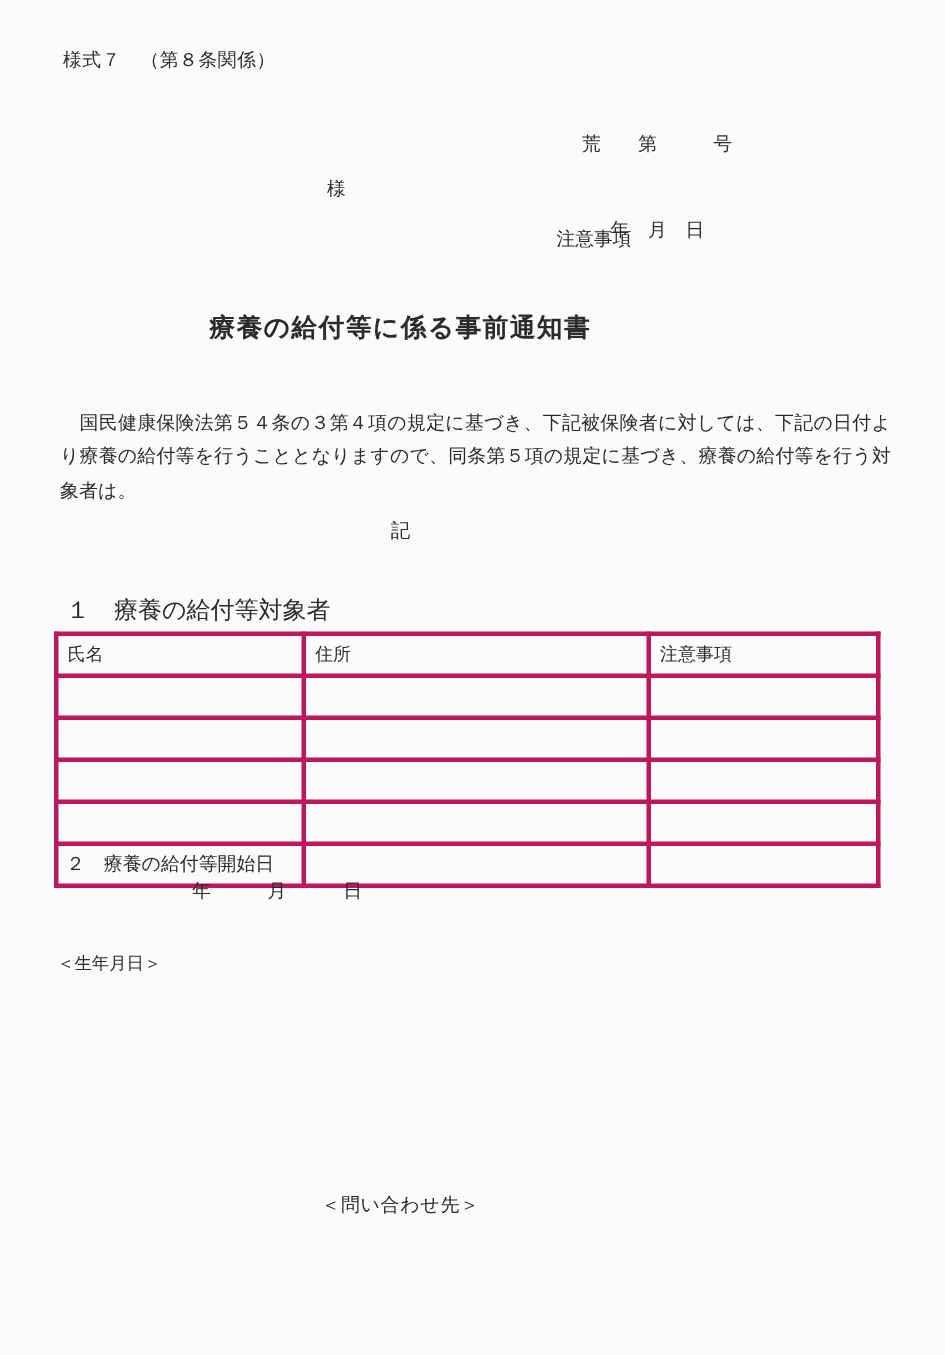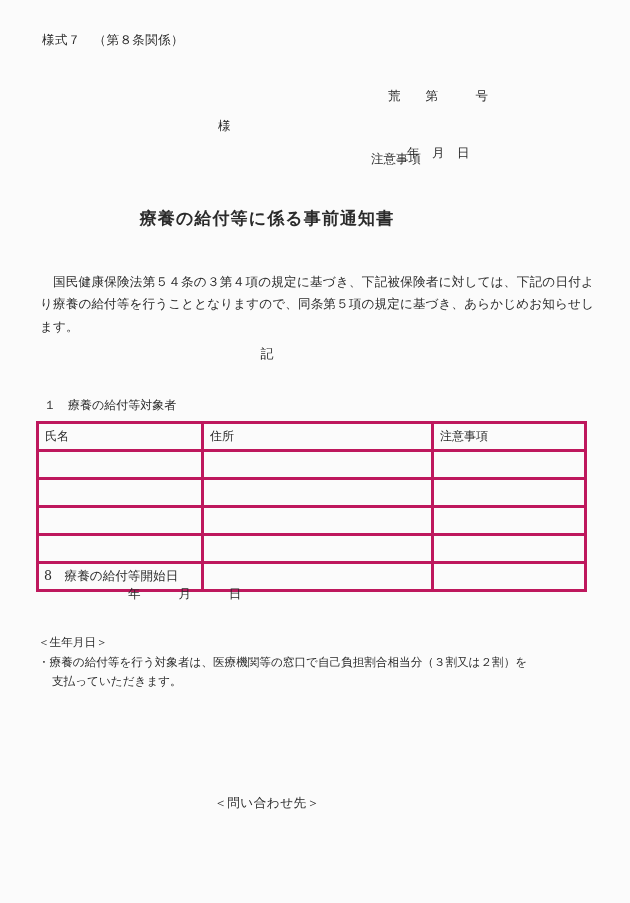--- a/index.html
+++ b/index.html
@@ -103,21 +103,21 @@
     top: 345px;
     text-align: center;
     font-size: 13px;
   }
 
   
   .section-1-heading {
     position: absolute;
     left: 44px;
     top: 397px;
-    font-size: 12px;
+    font-size: 16px;
     white-space: pre;
   }
 
   .subject-table {
     position: absolute;
     left: 36px;
     top: 421px;
     width: 548px;
     border-collapse: collapse;
     table-layout: fixed;
@@ -196,21 +196,21 @@
     <span class="doc-number-line">荒　　第　　　号</span>
     <span class="doc-date-line">年　月　日</span>
   </div>
 
   <div class="addressee">様</div>
 
   <div class="issuer">注意事項</div>
 
   <h1 class="doc-title">療養の給付等に係る事前通知書</h1>
 
-  <p class="body-paragraph">国民健康保険法第５４条の３第４項の規定に基づき、下記被保険者に対しては、下記の日付より療養の給付等を行うこととなりますので、同条第５項の規定に基づき、あらかじめお知らせします。</p>
+  <p class="body-paragraph">国民健康保険法第５４条の３第４項の規定に基づき、下記被保険者に対しては、下記の日付より療養の給付等を行うこととなりますので、同条第５項の規定に基づき、療養の給付等を行う対象者は。</p>
 
   <div class="ki-mark">記</div>
 
   <div class="section-1-heading">１　療養の給付等対象者</div>
 
   <table class="subject-table">
     <colgroup>
       <col class="c-name">
       <col class="c-addr">
       <col class="c-dob">
@@ -244,26 +244,22 @@
         <td></td>
       </tr>
       <tr>
         <td></td>
         <td></td>
         <td></td>
       </tr>
     </tbody>
   </table>
 
-  <div class="section-2-heading">8　療養の給付等開始日</div>
+  <div class="section-2-heading">２　療養の給付等開始日</div>
 
   <div class="section-2-date">年　　　月　　　日</div>
 
   <div class="notes-heading">＜生年月日＞</div>
 
-  <div class="notes-body">
-    <span class="note-line-1">・療養の給付等を行う対象者は、医療機関等の窓口で自己負担割合相当分（３割又は２割）を</span>
-    <span class="note-line-2">支払っていただきます。</span>
-  </div>
 
   <div class="contact-footer">＜問い合わせ先＞</div>
 
 </div>
 
 </body></html>

